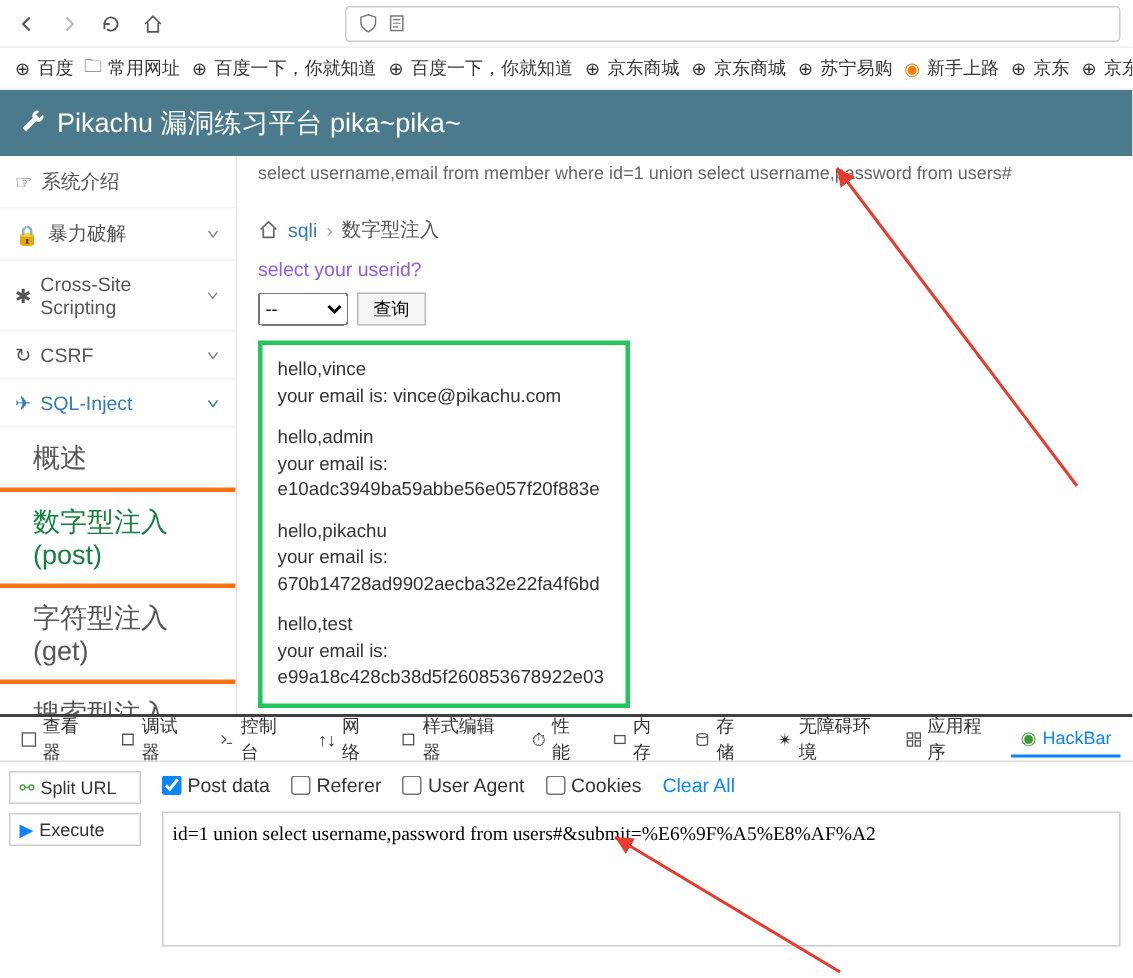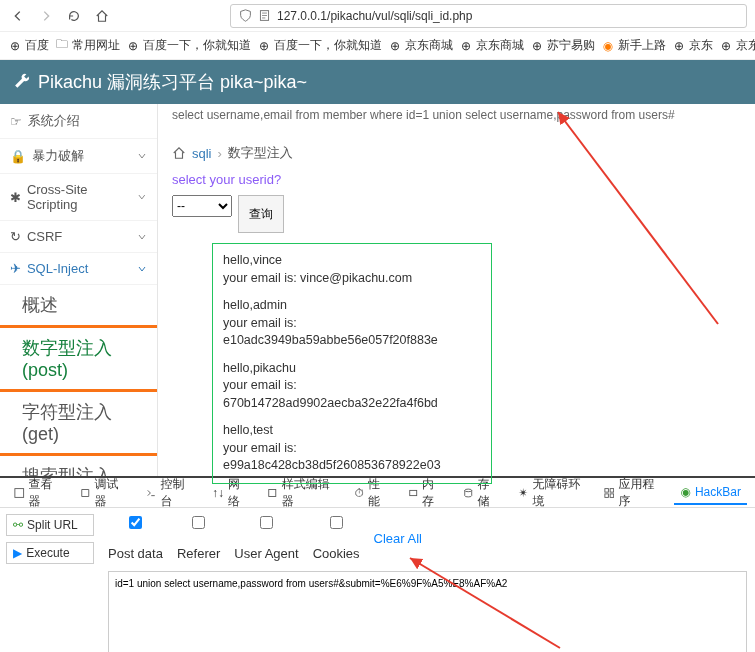--- a/index.html
+++ b/index.html
@@ -28,44 +28,44 @@
   .side-sub.active { color: #15803d; }
 
   .main { flex: 1; padding: 0 14px 14px 14px; position: relative; }
   .leaked { font-size: 12px; color: #666; padding: 4px 0 2px 0; }
   .breadcrumb { display: flex; align-items: center; gap: 6px; padding: 6px 0 10px 0; color: #555; font-size: 13px; margin-top: 14px; }
   .breadcrumb .sep { color: #aaa; }
 
   .prompt { font-size: 13px; margin-bottom: 8px; color: #8b5cf6; }
   .query-row { display: flex; gap: 6px; margin-bottom: 10px; }
   .query-row select { width: 60px; height: 22px; font-size: 12px; }
-  .query-row button { height: 38px; padding: 0 10px; font-size: 12px; border: 1px solid #bbb; background: #f5f5f5; cursor: pointer; }
-
-  .results { border: 1px solid #22c55e; padding: 8px 10px; width: 280px; margin-left: 40px; }
+  .query-row button { height: 22px; padding: 0 10px; font-size: 12px; border: 1px solid #bbb; background: #f5f5f5; cursor: pointer; }
+
+  .results { border: 3px solid #22c55e; padding: 8px 10px; width: 248px; }
   .result-block { margin-bottom: 10px; font-size: 12.5px; color: #333; line-height: 1.4; }
   .result-block:last-child { margin-bottom: 0; }
 
   
   .arrow { position: absolute; pointer-events: none; }
 
   
   .devtools { border-top: 2px solid #404040; }
   .dt-tabs { display: flex; align-items: center; gap: 8px; padding: 4px 8px; border-bottom: 1px solid #ddd; height: 30px; font-size: 12px; }
   .dt-tab { display: flex; align-items: center; gap: 4px; padding: 4px 6px; cursor: pointer; color: #333; }
   .dt-tab.active { color: #0a84ff; border-bottom: 2px solid #0a84ff; }
 
   .dt-body { display: flex; }
   .dt-left { width: 100px; padding: 6px; display: flex; flex-direction: column; gap: 6px; }
   .dt-btn { display: flex; align-items: center; gap: 4px; padding: 3px 6px; border: 1px solid #ccc; background: #fff; font-size: 12px; cursor: pointer; }
   .dt-right { flex: 1; padding: 8px; }
   .opt-row { display: flex; align-items: center; gap: 14px; font-size: 13px; margin-bottom: 10px; }
-  .opt { display: flex; align-items: center; gap: 17px; flex-direction: column; }
+  .opt { display: flex; align-items: center; gap: 4px; }
   .opt input { accent-color: #0a84ff; }
   .clear { color: #0a84ff; cursor: pointer; }
-  .post-area { width: 100%; height: 90px; border: 1px solid #ccc; padding: 6px; font-size: 10px; font-family: Liberation Sans, sans-serif; resize: none; }
+  .post-area { width: 100%; height: 90px; border: 1px solid #ccc; padding: 6px; font-size: 13px; font-family: Liberation Serif, serif; resize: none; }
 
   .chev { width: 10px; height: 10px; }
   .sq-icon { width: 12px; height: 12px; display:inline-block; }
 </style>
 </head>
 <body>
 
 <div class="browser-bar">
   <div class="nav-btn">
       <svg width="14" height="14" viewBox="0 0 16 16">
@@ -89,21 +89,20 @@
       </svg>
     </div>
   <div class="url-bar">
     <svg width="13" height="13" viewBox="0 0 16 16">
         <path d="M8 1 L14 3 V8 C14 12 8 15 8 15 C8 15 2 12 2 8 V3 Z" stroke="#777" stroke-width="1.2" fill="none"></path>
       </svg>
     <svg width="13" height="13" viewBox="0 0 16 16">
         <rect x="3" y="2" width="10" height="12" stroke="#777" stroke-width="1.2" fill="none"></rect>
         <path d="M5 5 H11 M5 8 H11 M5 11 H9" stroke="#777" stroke-width="1"></path>
       </svg>
-    <span class="url-text">127.0.0.1/pikachu/vul/sqli/sqli_id.php</span>
   </div>
 </div>
 
 <div class="bookmarks-bar">
   <div class="bm">
       <span class="bm-icon">⊕</span>
       <span>百度</span>
     </div>
   <div class="bm">
       <span class="bm-icon">🗀</span>

